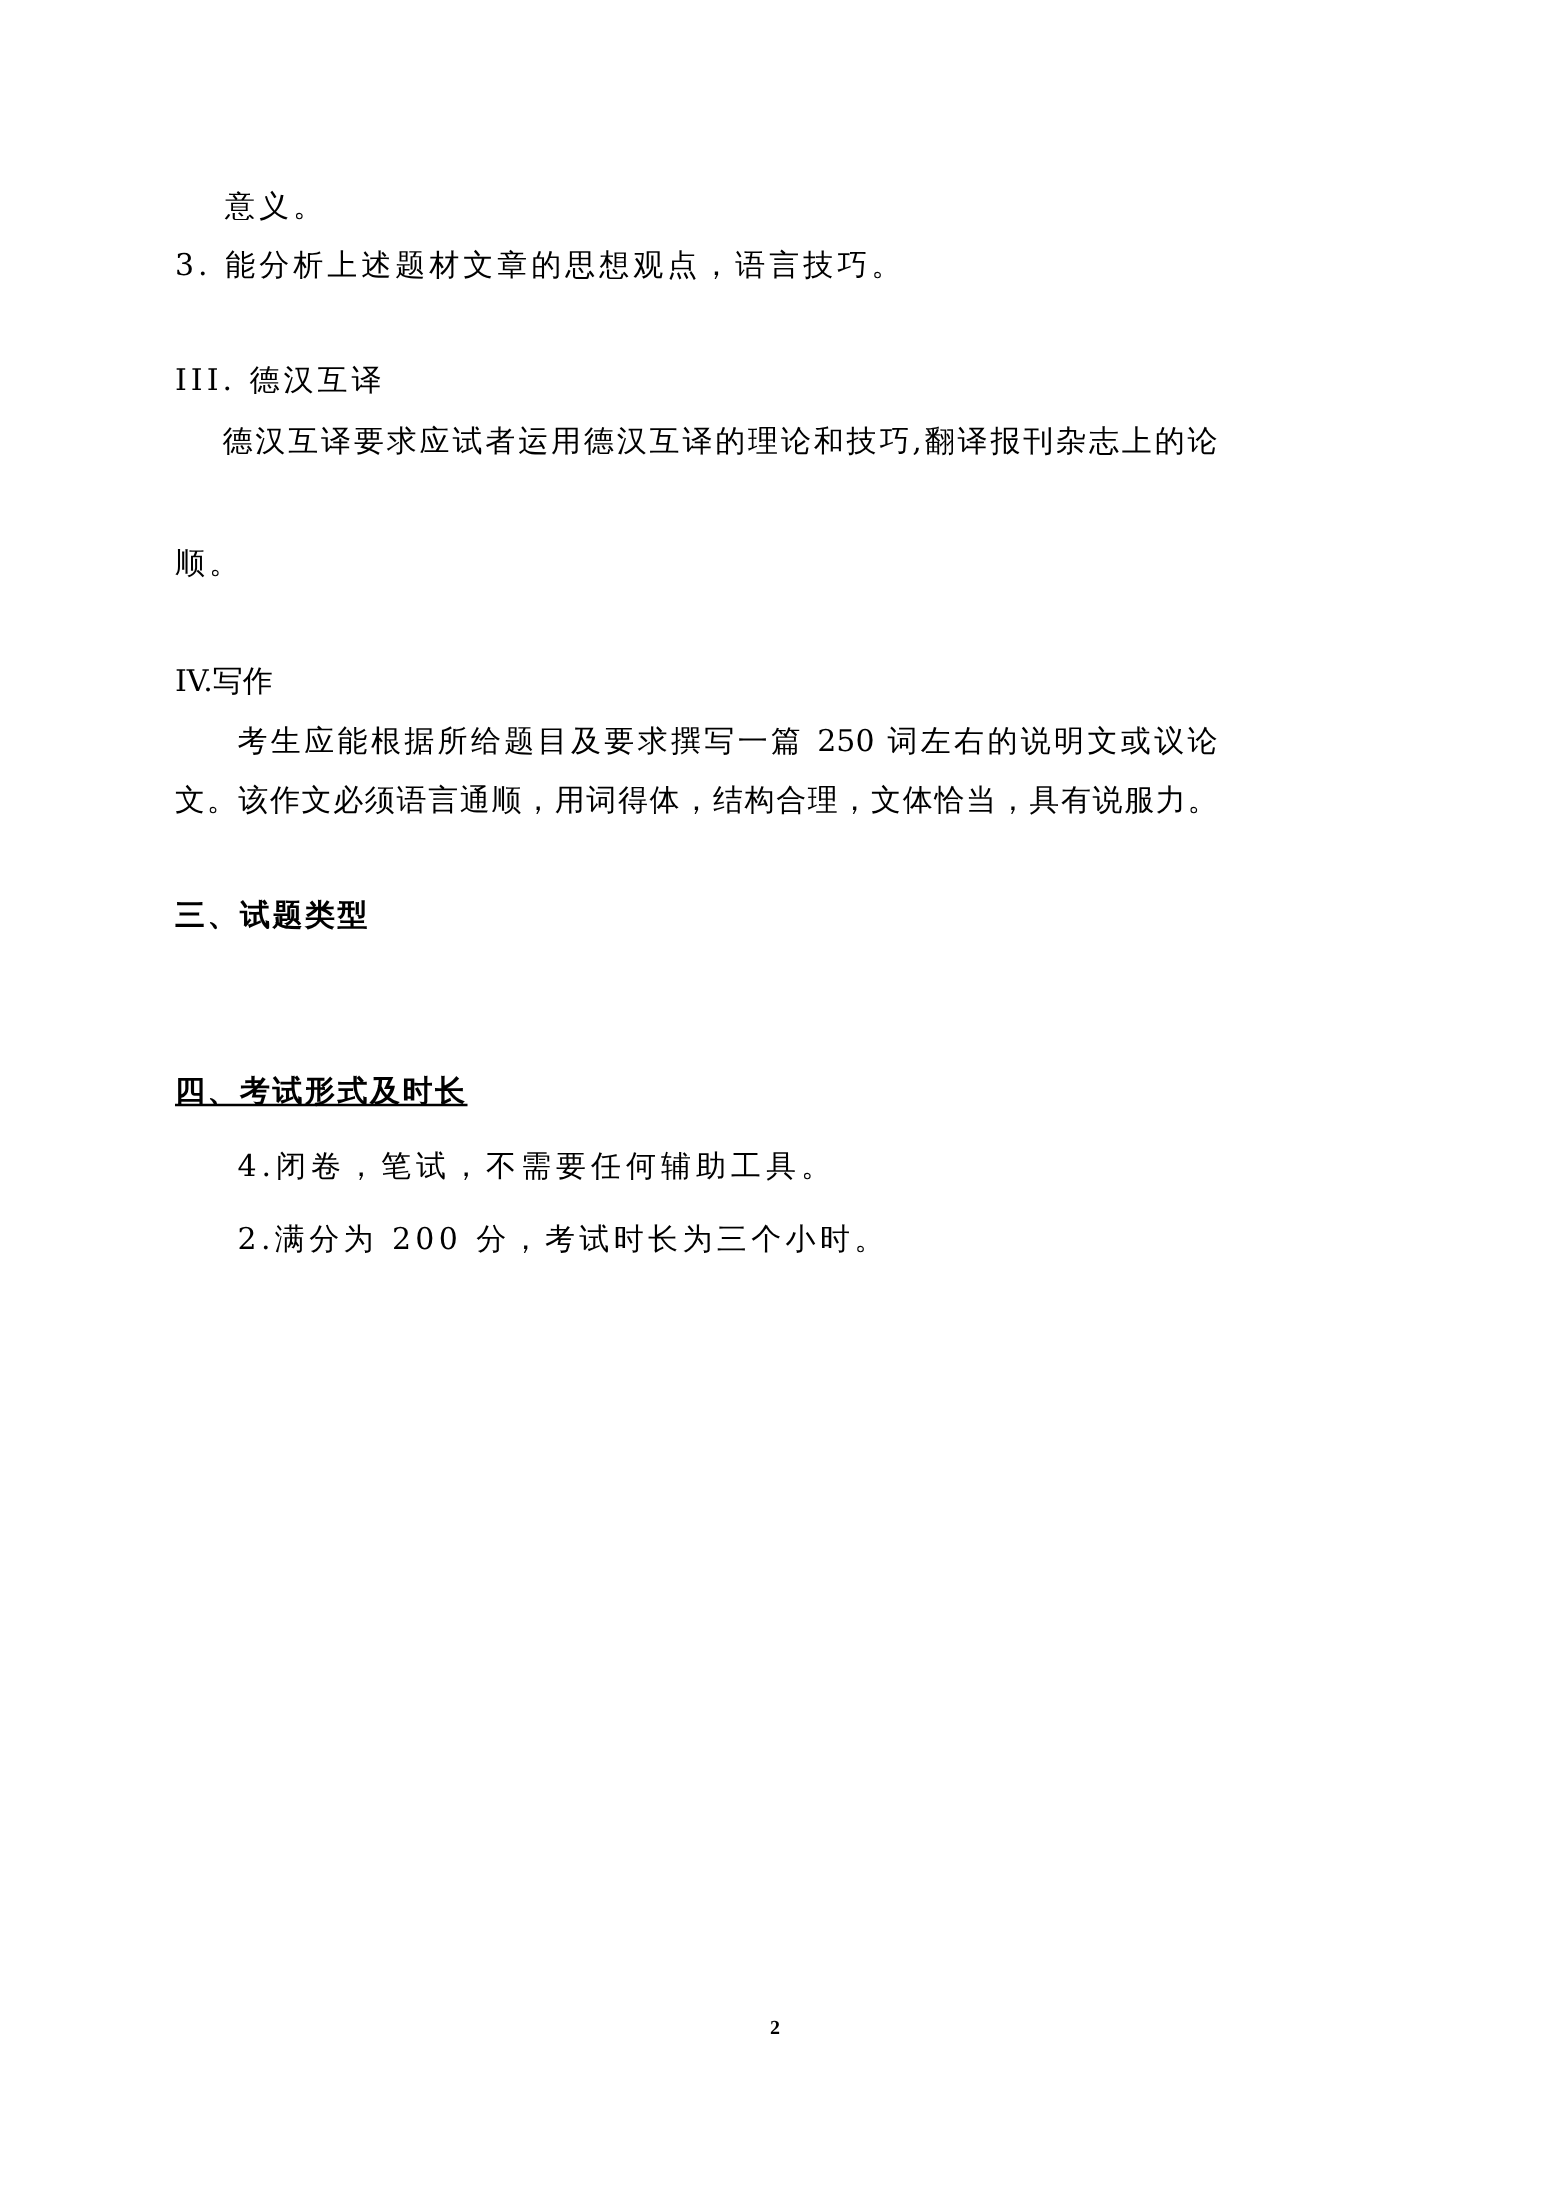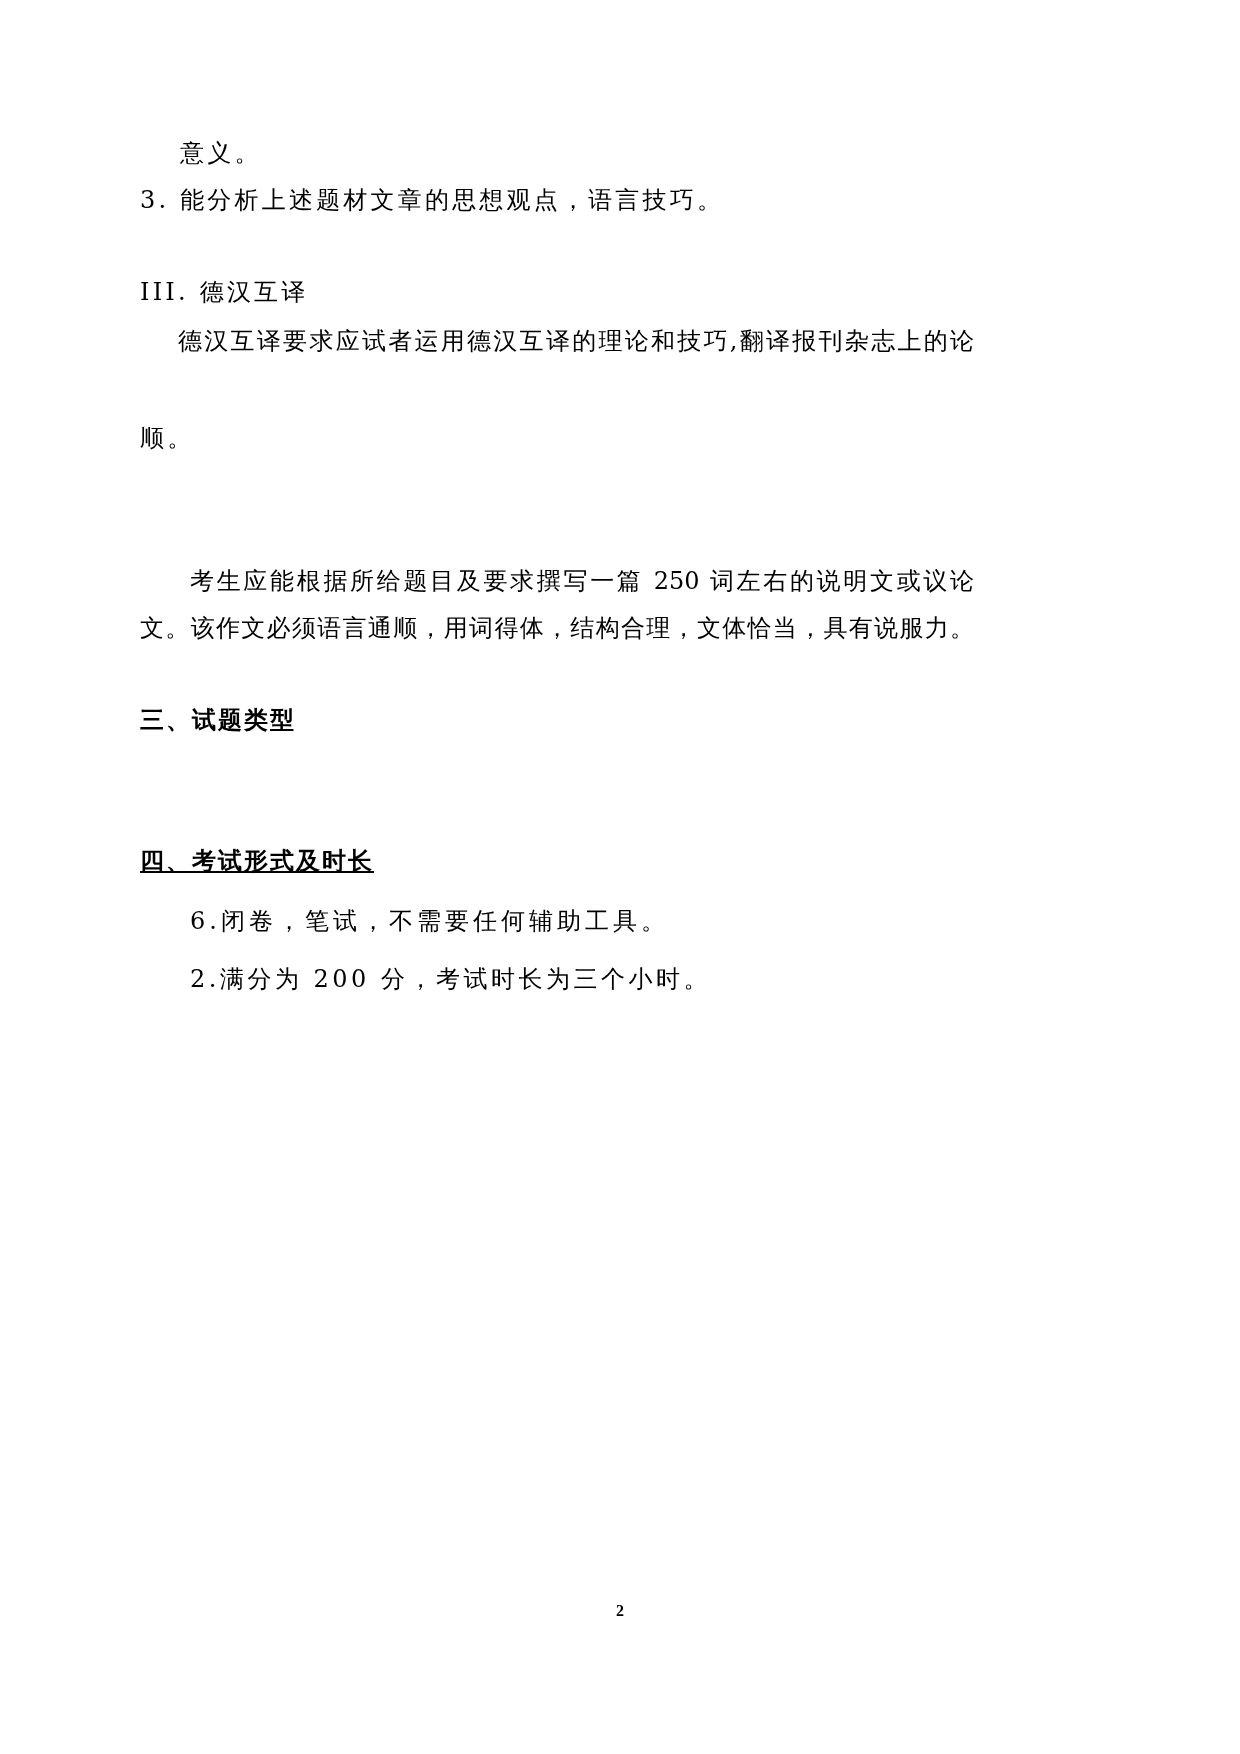--- a/index.html
+++ b/index.html
@@ -10,21 +10,21 @@
     body {
       width: 1240px;
       height: 1754px;
       position: relative;
       overflow: hidden;
       font-family: "DejaVu Serif", "Liberation Serif", serif;
       color: #000000;
     }
     .page {
       position: absolute;
-      left: 0; top: 0;
+      left: 0; top: 12px;
       width: 1240px;
       height: 1255px;
       background: #ffffff;
     }
     .line {
       position: absolute;
       left: 140px;
       width: 840px;
       font-size: 24px;
       line-height: 30px;
@@ -62,29 +62,30 @@
 
   <div class="line" style="top:185px;">3.  能分析上述题材文章的思想观点，语言技巧。</div>
 
   <div class="line" style="top:277px;">III.  德汉互译</div>
 
   <div class="line justify" style="top:326px; left:178px; width:796px;">德汉互译要求应试者运用德汉互译的理论和技巧,翻译报刊杂志上的论</div>
 
 
   <div class="line" style="top:423px;">顺。</div>
 
+  <div class="line" style="top:518px; letter-spacing:0;">IV.写作</div>
 
   <div class="line justify" style="top:566px; left:190px; width:784px;">考生应能根据所给题目及要求撰写一篇 250 词左右的说明文或议论</div>
 
   <div class="line bold" style="top:705px;">三、试题类型</div>
 
   <div class="line justify" style="top:613px; width:834px;">文。该作文必须语言通顺，用词得体，结构合理，文体恰当，具有说服力。</div>
 
 
   <div class="line bold" style="top:846px;text-decoration:underline;">四、考试形式及时长</div>
 
-  <div class="line" style="top:906px; left:190px; letter-spacing:4px;">6.闭卷，笔试，不需要任何辅助工具。</div>
+  <div class="line" style="top:906px; left:190px; letter-spacing:4px;">4.闭卷，笔试，不需要任何辅助工具。</div>
 
   <div class="line" style="top:964px; left:190px; letter-spacing:3.5px;">2.满分为 200 分，考试时长为三个小时。</div>
 
   <div class="page-number">2</div>
 
 </div>
 
 </body></html>

